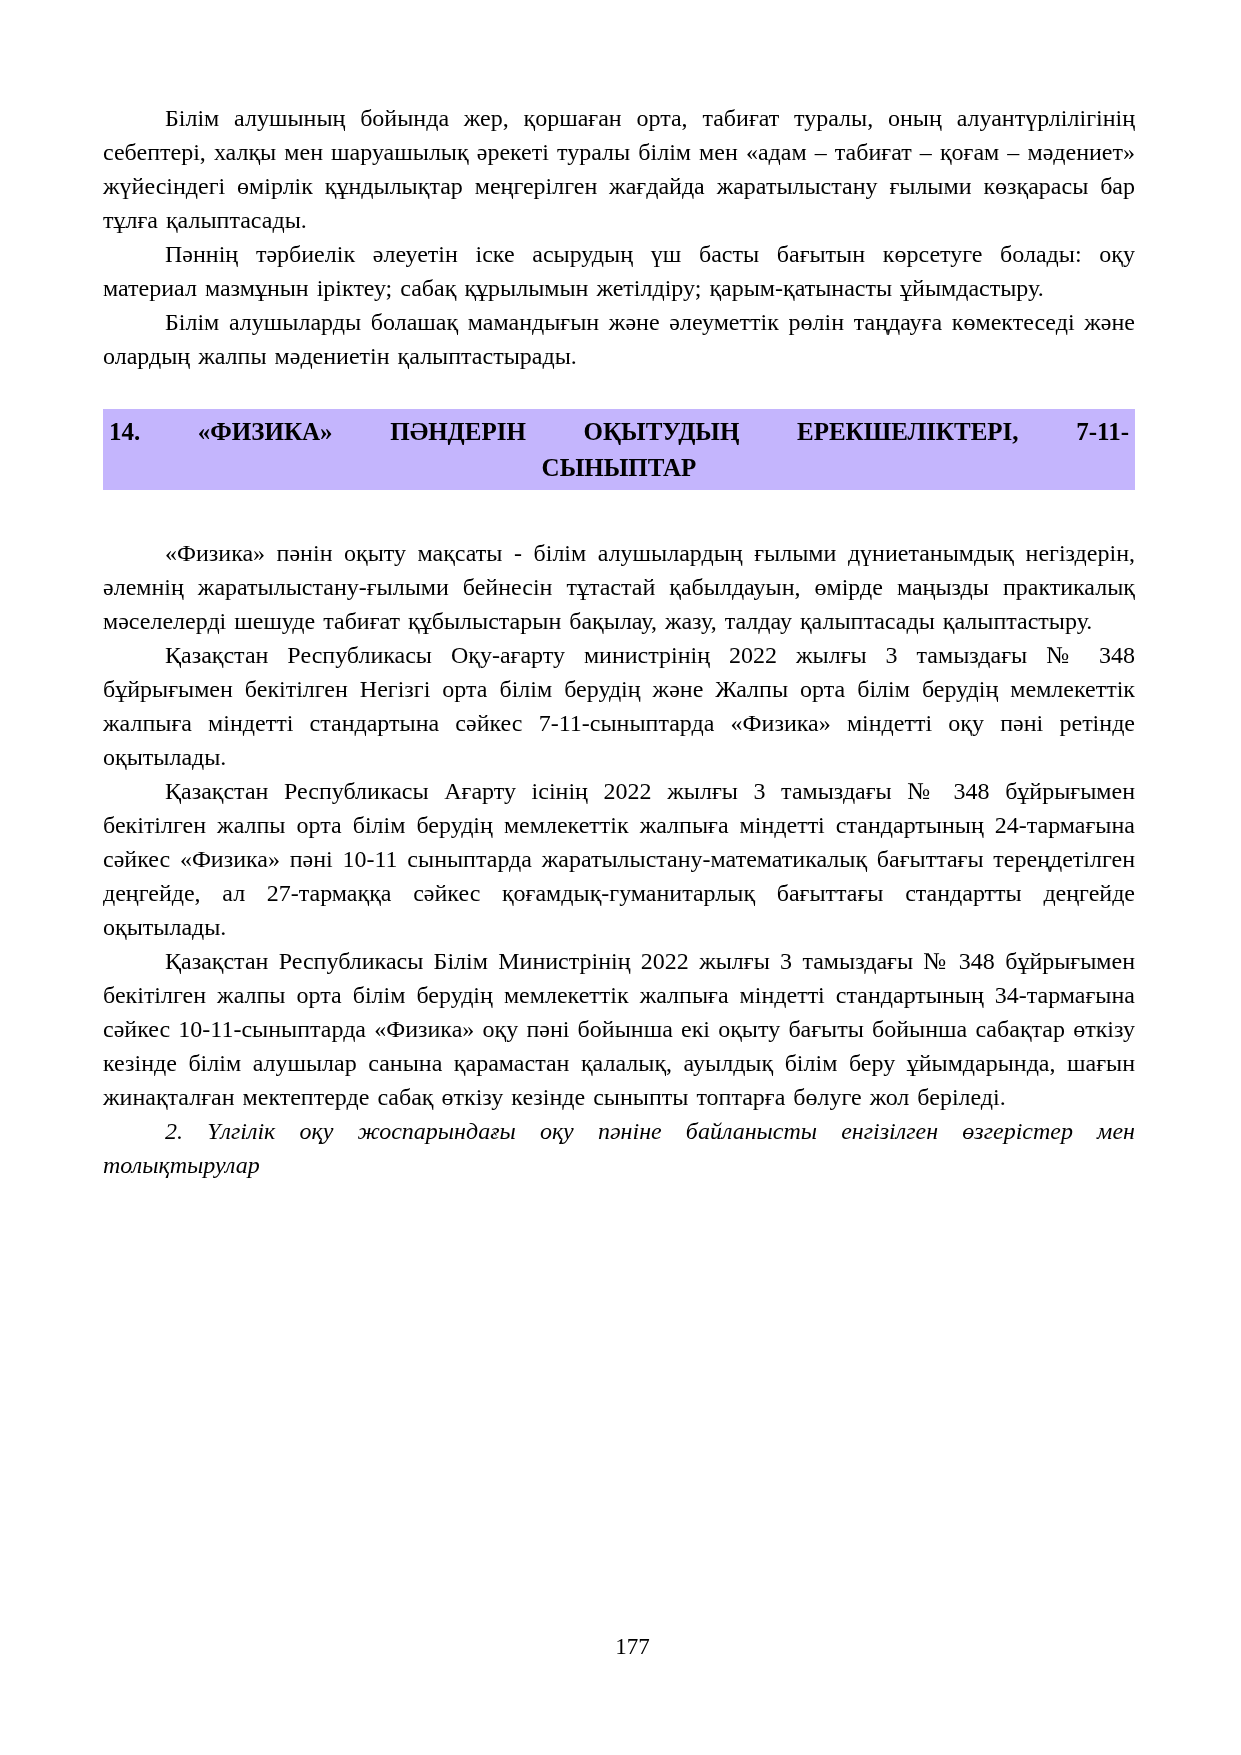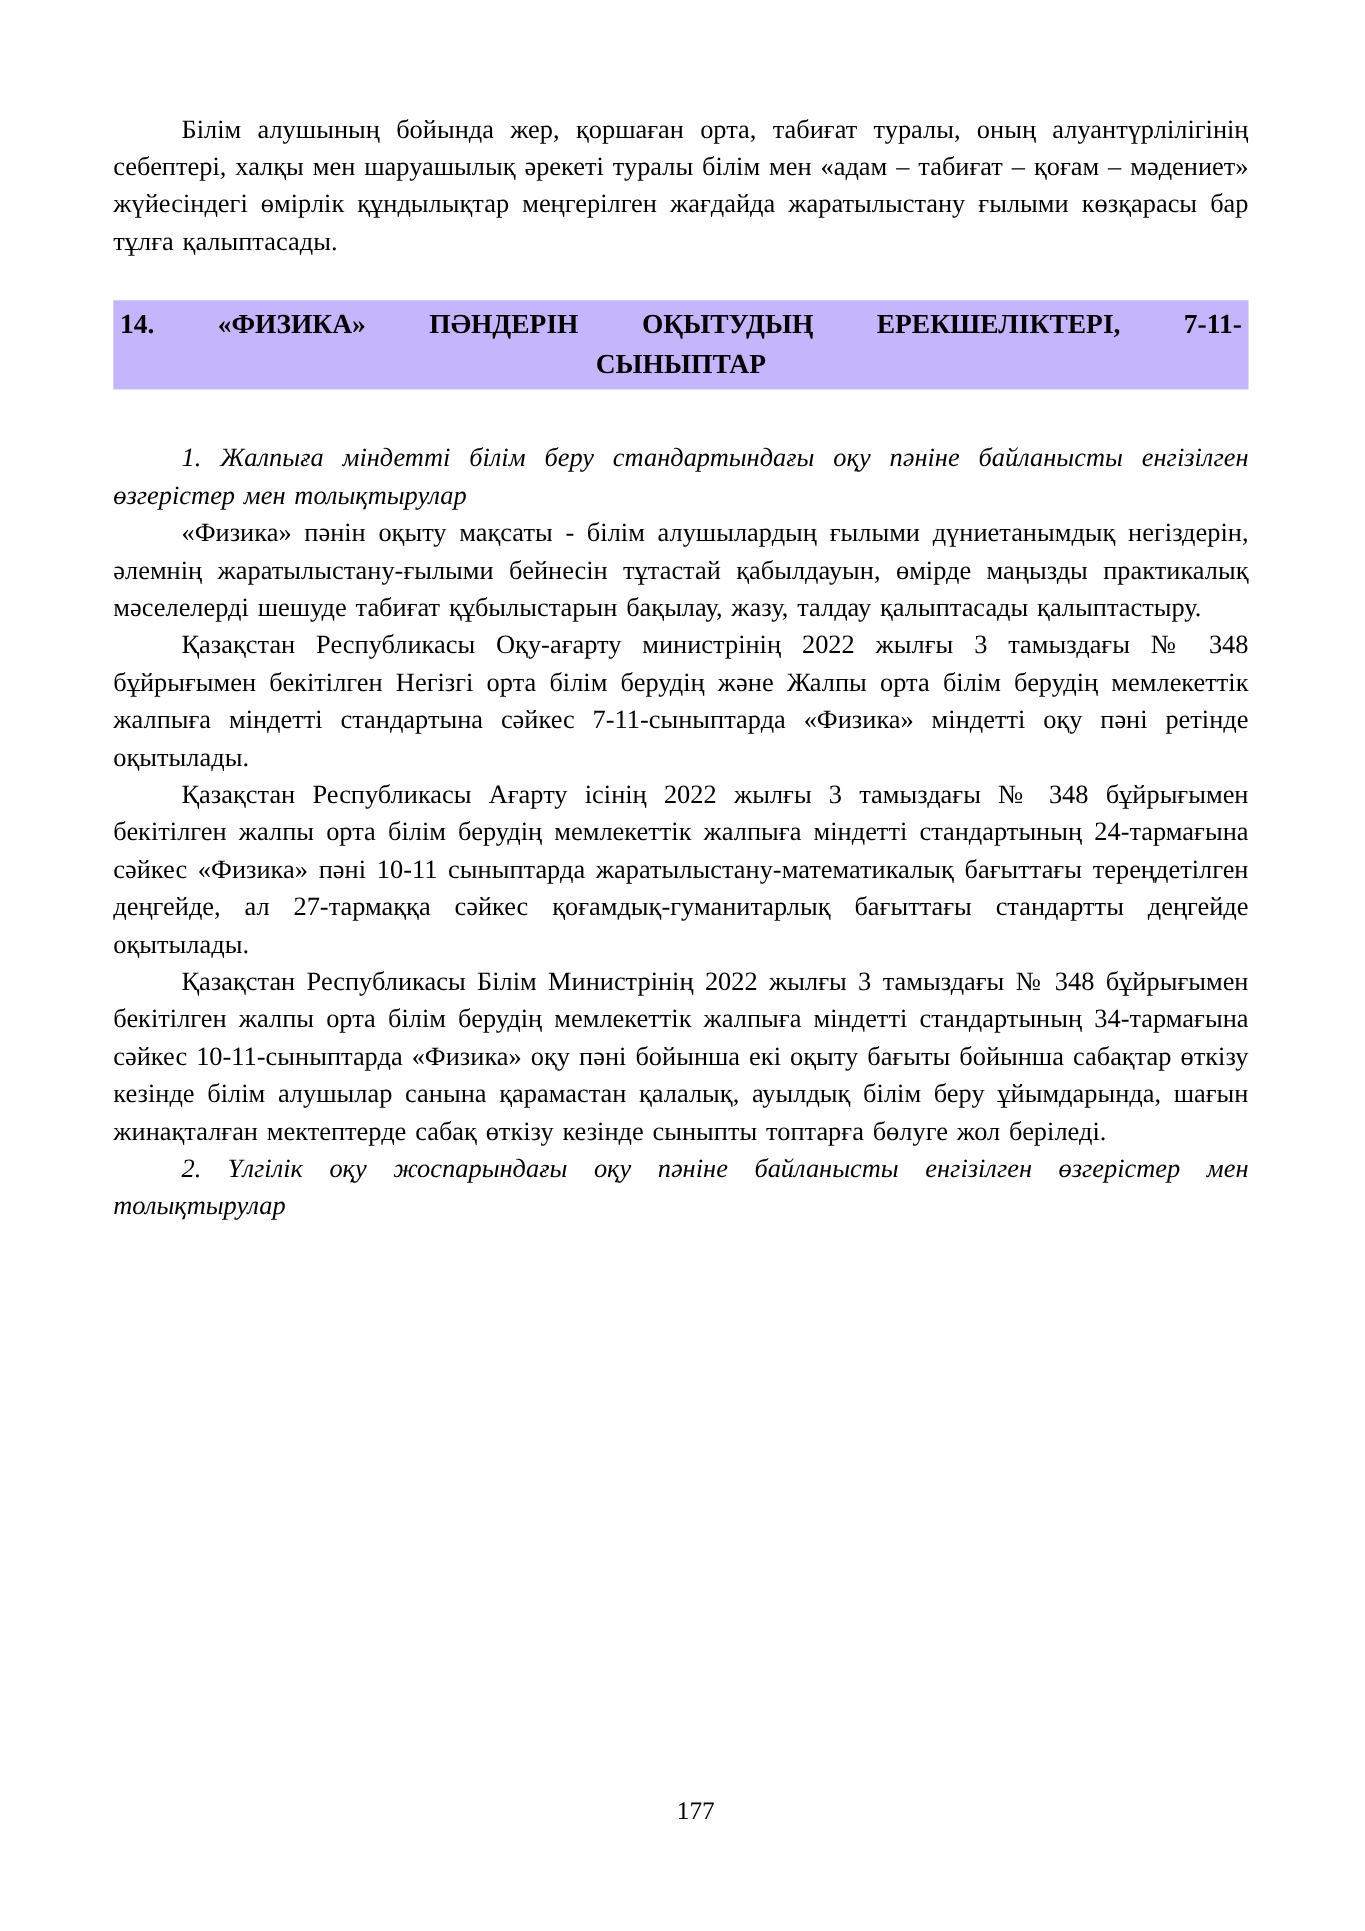--- a/index.html
+++ b/index.html
@@ -53,27 +53,28 @@
     font-size: 23px;
     line-height: 30px;
   }
 </style>
 </head>
 <body>
 
 <div class="page">
 
   <p class="para">Білім алушының бойында жер, қоршаған орта, табиғат туралы, оның алуантүрлілігінің себептері, халқы мен шаруашылық әрекеті туралы білім мен «адам – табиғат – қоғам – мәдениет» жүйесіндегі өмірлік құндылықтар меңгерілген жағдайда жаратылыстану ғылыми көзқарасы бар тұлға қалыптасады.</p>
+  <p class="para">Пәннің тәрбиелік әлеуетін іске асырудың үш басты бағытын көрсетуге болады: оқу материал мазмұнын іріктеу; сабақ құрылымын жетілдіру; қарым-қатынасты ұйымдастыру.</p>
+  <p class="para">Білім алушыларды болашақ мамандығын және әлеуметтік рөлін таңдауға көмектеседі және олардың жалпы мәдениетін қалыптастырады.</p>
 
   <div class="section-heading">
     <div class="heading-line-1">14. «ФИЗИКА» ПӘНДЕРІН ОҚЫТУДЫҢ ЕРЕКШЕЛІКТЕРІ, 7-11-</div>
     <div class="heading-line-2">СЫНЫПТАР</div>
   </div>
 
-  <p class="para italic">1. Жалпыға міндетті білім беру стандартындағы оқу пәніне байланысты енгізілген өзгерістер мен толықтырулар</p>
   <p class="para">«Физика» пәнін оқыту мақсаты - білім алушылардың ғылыми дүниетанымдық негіздерін, әлемнің жаратылыстану-ғылыми бейнесін тұтастай қабылдауын, өмірде маңызды практикалық мәселелерді шешуде табиғат құбылыстарын бақылау, жазу, талдау қалыптасады қалыптастыру.</p>
   <p class="para">Қазақстан Республикасы Оқу-ағарту министрінің 2022 жылғы 3 тамыздағы № 348 бұйрығымен бекітілген Негізгі орта білім берудің және Жалпы орта білім берудің мемлекеттік жалпыға міндетті стандартына сәйкес 7-11-сыныптарда «Физика» міндетті оқу пәні ретінде оқытылады.</p>
   <p class="para">Қазақстан Республикасы Ағарту ісінің 2022 жылғы 3 тамыздағы № 348 бұйрығымен бекітілген жалпы орта білім берудің мемлекеттік жалпыға міндетті стандартының 24-тармағына сәйкес «Физика» пәні 10-11 сыныптарда жаратылыстану-математикалық бағыттағы тереңдетілген деңгейде, ал 27-тармаққа сәйкес қоғамдық-гуманитарлық бағыттағы стандартты деңгейде оқытылады.</p>
   <p class="para">Қазақстан Республикасы Білім Министрінің 2022 жылғы 3 тамыздағы № 348 бұйрығымен бекітілген жалпы орта білім берудің мемлекеттік жалпыға міндетті стандартының 34-тармағына сәйкес 10-11-сыныптарда «Физика» оқу пәні бойынша екі оқыту бағыты бойынша сабақтар өткізу кезінде білім алушылар санына қарамастан қалалық, ауылдық білім беру ұйымдарында, шағын жинақталған мектептерде сабақ өткізу кезінде сыныпты топтарға бөлуге жол беріледі.</p>
   <p class="para italic">2. Үлгілік оқу жоспарындағы оқу пәніне байланысты енгізілген өзгерістер мен толықтырулар</p>
 
   <div class="page-number">177</div>
 
 </div>
 

